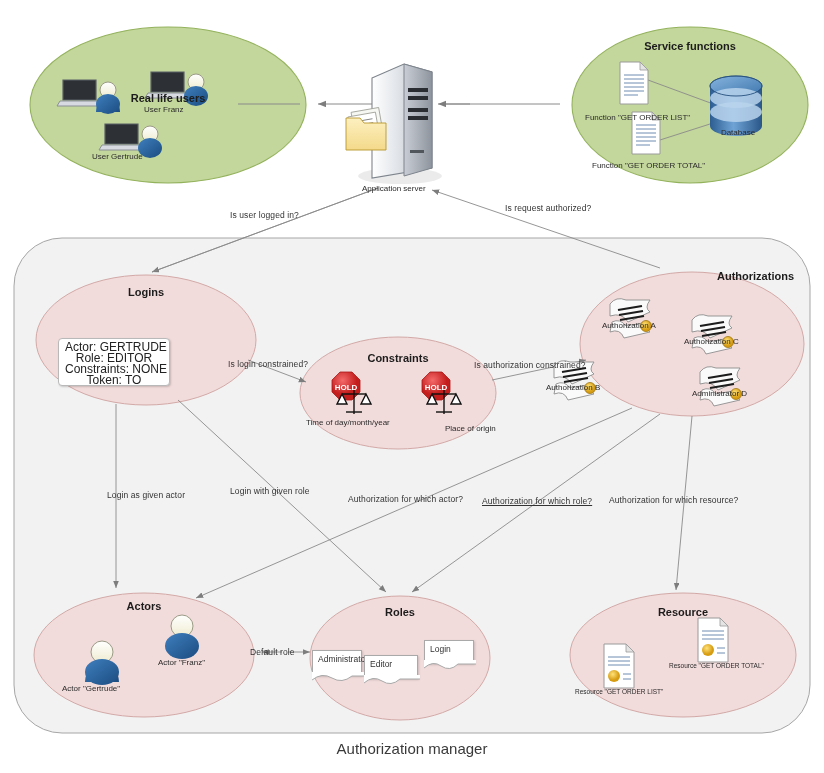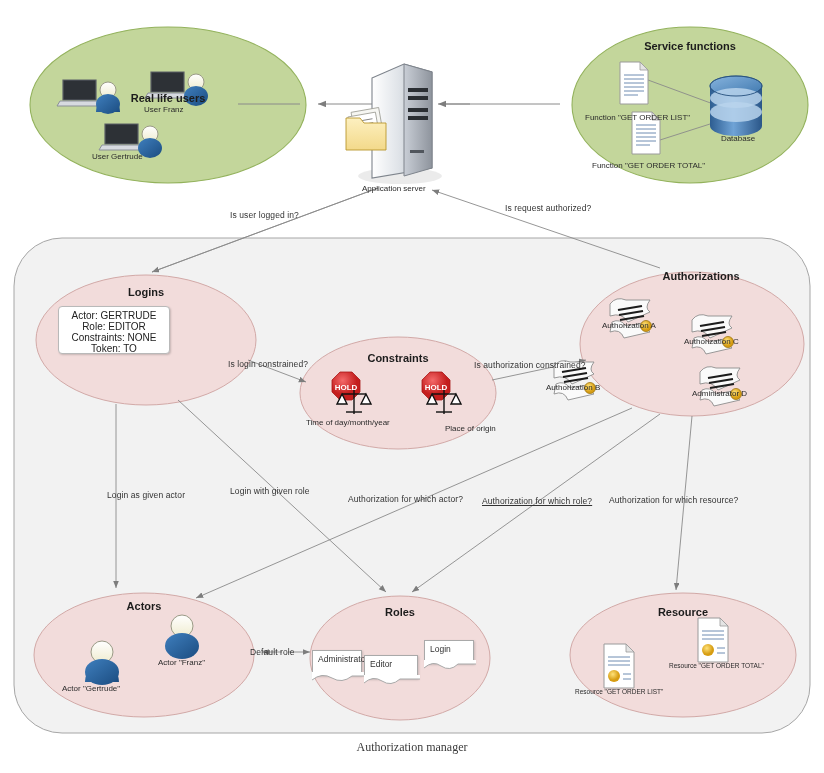--- a/index.html
+++ b/index.html
@@ -41,39 +41,39 @@
     white-space:nowrap;
   }
   .tiny-cap{
     position:absolute;
     font-size:6.5px;
     color:#2a2a2a;
     white-space:nowrap;
   }
   .container-title{
     position:absolute;
-    font-size:12px;
+    font-size:15px;
     color:#3a3a3a;
     white-space:nowrap;
-    font-family:Liberation Serif, serif;
   }
   
   .loginbox{
     position:absolute;
     background:#ffffff;
     border:1px solid #b9b9b9;
     border-radius:4px;
     box-shadow:1px 1px 2px rgba(0,0,0,.18);
-    font-size:10px;
+    font-size:12px;
     color:#222;
     line-height:11px;
     text-align:center;
     padding:3px 6px 4px 6px;
     box-sizing:border-box;
     overflow:hidden;
+    margin-top:32px;
   }
   .loginbox div{white-space:nowrap;}
   
   .rolenote{
     position:absolute;
     background:#ffffff;
     border:1px solid #a9a9a9;
     box-shadow:1px 1px 2px rgba(0,0,0,.16);
     font-size:8.5px;
     color:#333;
@@ -389,31 +389,31 @@
         <line x1="19" y1="30" x2="27" y2="30"></line>
           <line x1="19" y1="35" x2="27" y2="35"></line>
       </g>
     </g>
   </svg>
 
   <div class="grp-title" style="left:98px;top:48px;width:140px;margin-top:44px;">Real life users</div>
   <div class="grp-title" style="left:620px;top:40px;width:140px;">Service functions</div>
   <div class="grp-title" style="left:96px;top:286px;width:100px;">Logins</div>
   <div class="grp-title" style="left:338px;top:352px;width:120px;">Constraints</div>
-  <div class="grp-title" style="left:631px;top:270px;width:140px;">Authorizations</div>
+  <div class="grp-title" style="left:654px;top:270px;width:140px;text-align:right;">Authorizations</div>
   <div class="grp-title" style="left:94px;top:600px;width:100px;">Actors</div>
   <div class="grp-title" style="left:350px;top:606px;width:100px;">Roles</div>
   <div class="grp-title" style="left:633px;top:606px;width:100px;">Resource</div>
 
   <div class="node-cap" style="left:144px;top:105px;">User Franz</div>
   <div class="node-cap" style="left:92px;top:152px;">User Gertrude</div>
 
   <div class="node-cap" style="left:585px;top:113px;">Function "GET ORDER LIST"</div>
   <div class="node-cap" style="left:592px;top:161px;">Function "GET ORDER TOTAL"</div>
-  <div class="node-cap" style="left:738px;top:134px;transform:translateX(-50%);">Database</div>
+  <div class="node-cap" style="left:738px;top:128px;transform:translateX(-50%);">Database</div>
 
   <div class="node-cap" style="left:362px;top:184px;">Application server</div>
 
   <div class="node-cap" style="left:602px;top:321px;">Authorization A</div>
   <div class="node-cap" style="left:546px;top:383px;">Authorization B</div>
   <div class="node-cap" style="left:684px;top:337px;">Authorization C</div>
   <div class="node-cap" style="left:692px;top:389px;">Administrator D</div>
 
   <div class="node-cap" style="left:306px;top:418px;">Time of day/month/year</div>
   <div class="node-cap" style="left:409px;top:424px;margin-left:36px;">Place of origin</div>

